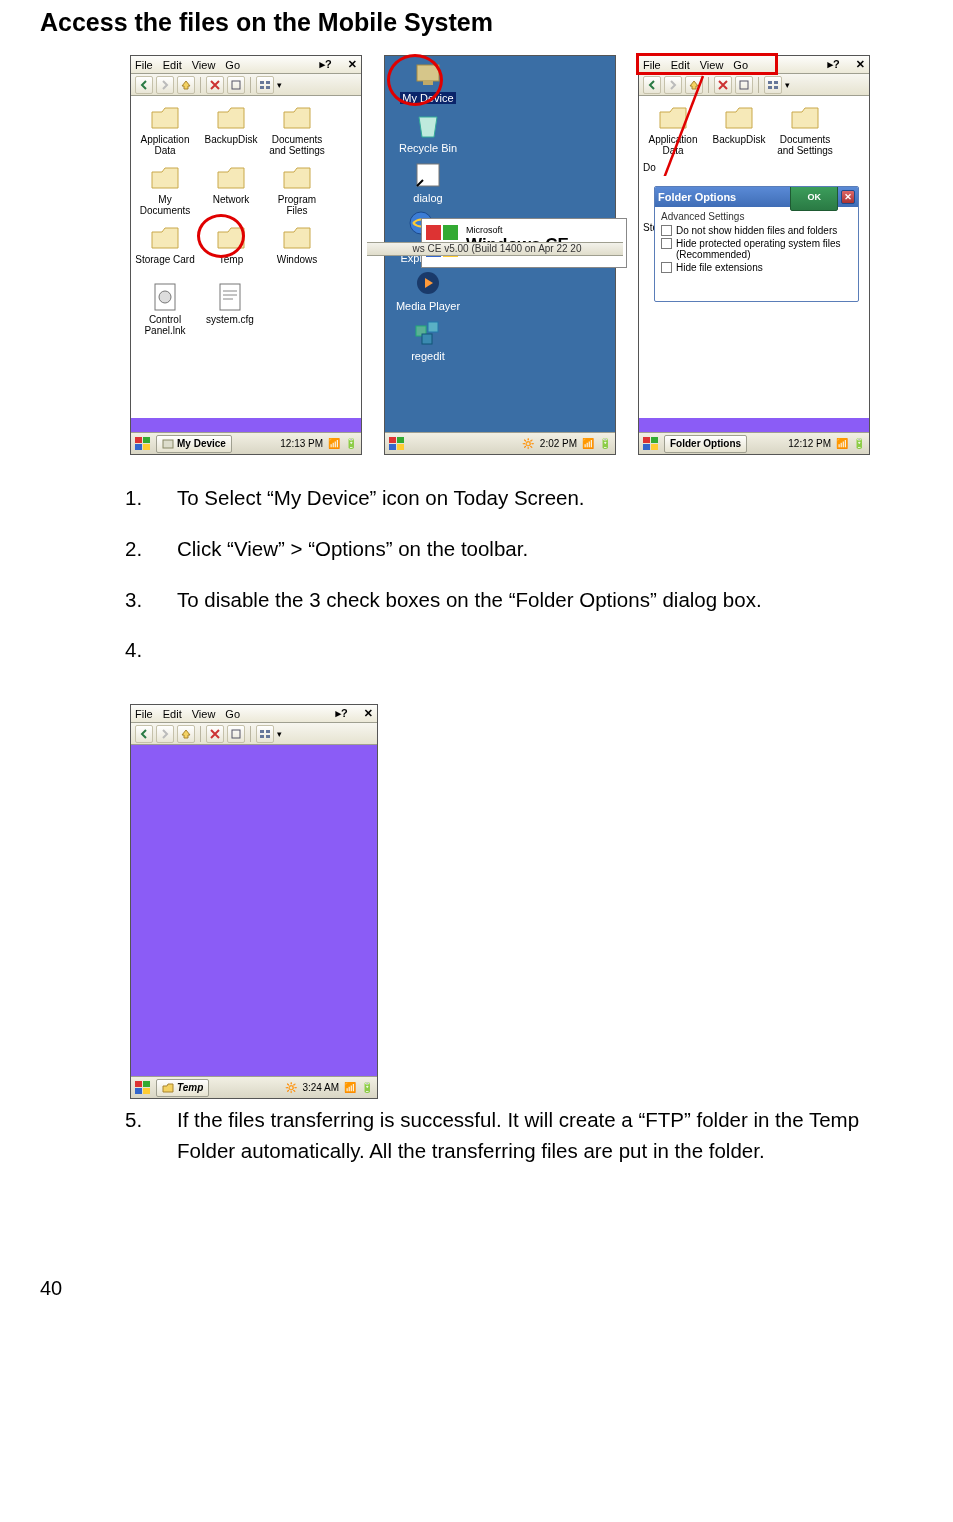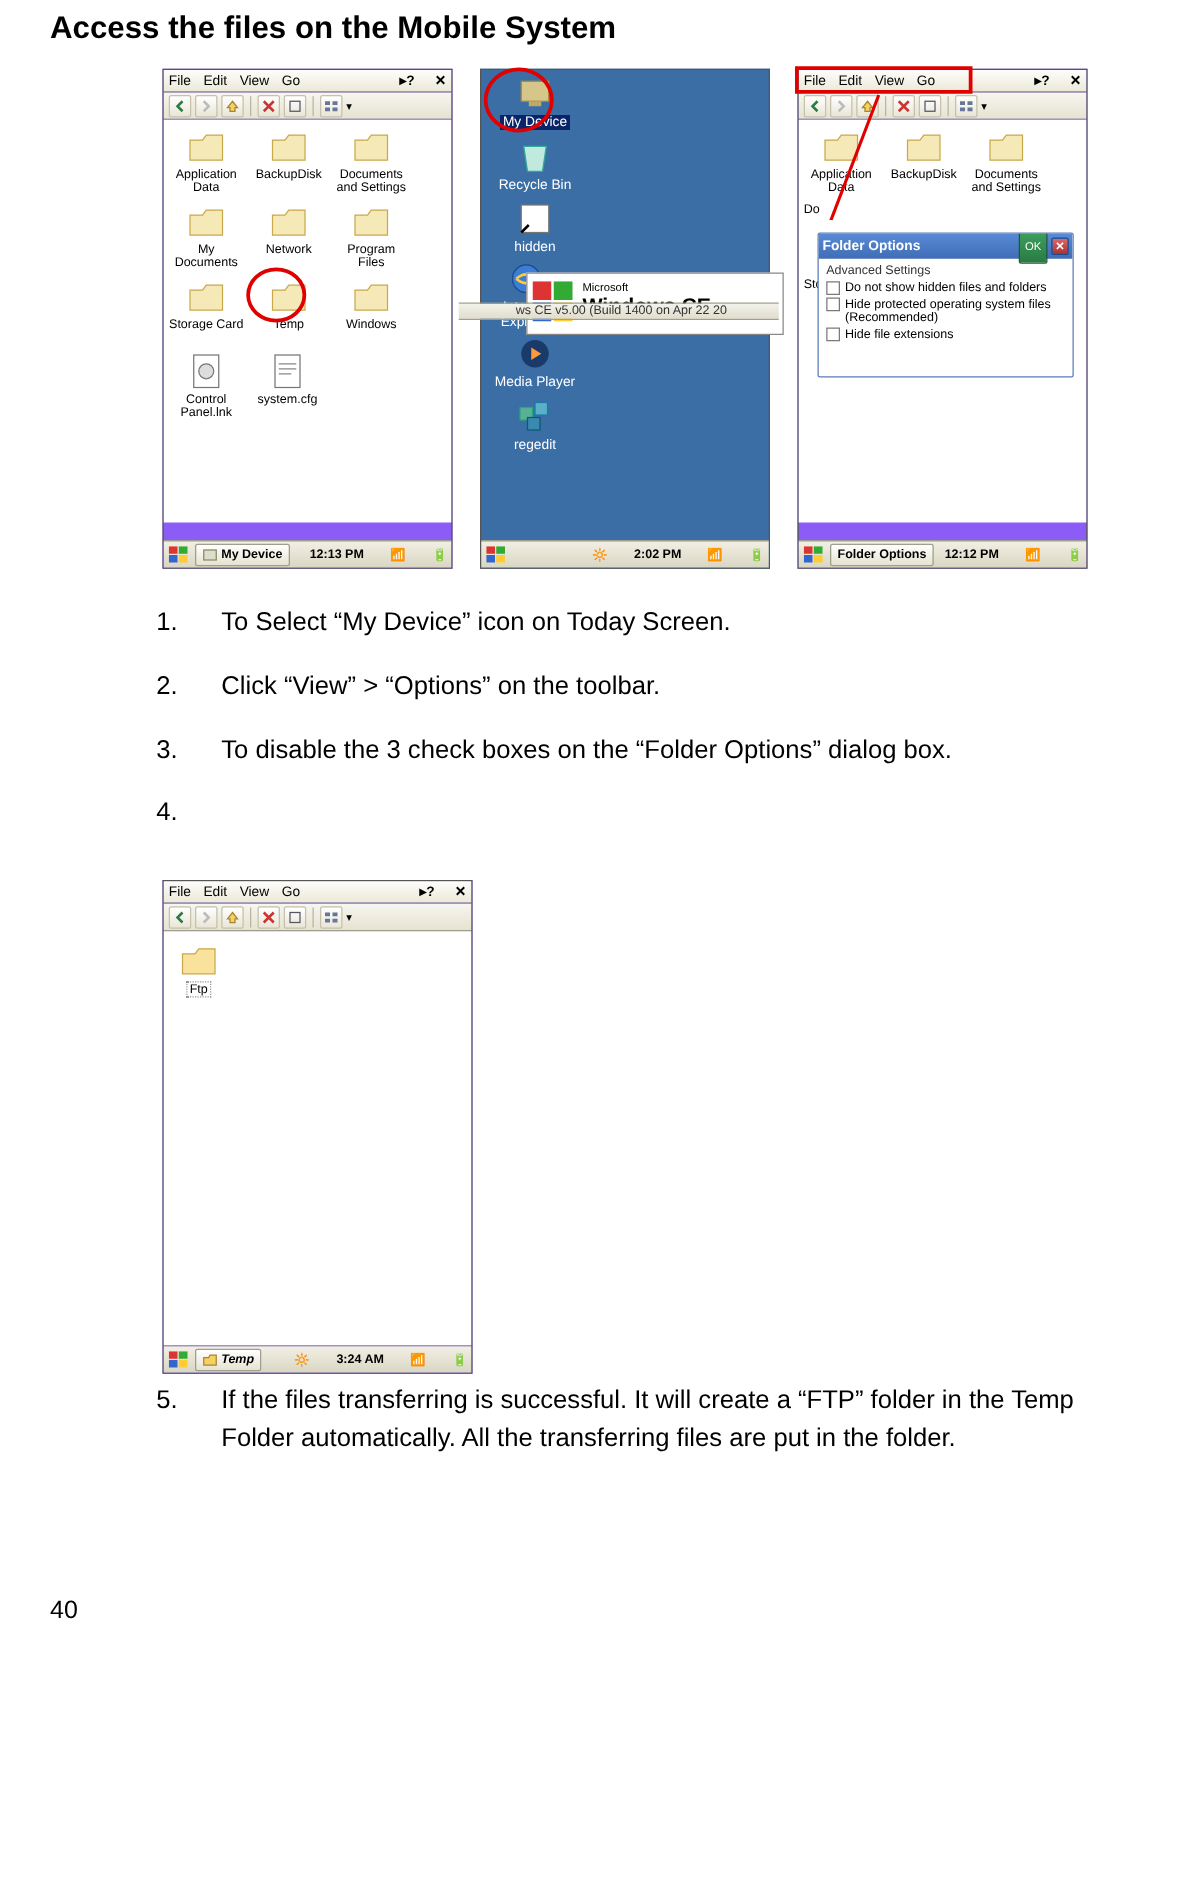--- a/index.html
+++ b/index.html
@@ -97,21 +97,21 @@
     display:flex;align-items:center;
     font-size:10px;
     padding:0 3px;
     gap:4px;
   }
   .start { width:18px;height:16px;display:flex;align-items:center;justify-content:center; }
   .task-btn {
     height:18px;border:1px solid #9f9f90;background:linear-gradient(#fff,#e6e3d0);
     border-radius:2px;display:flex;align-items:center;padding:0 5px;gap:3px;font-weight:bold;
   }
-  .tray { margin-left:auto;display:flex;align-items:center;gap:21px;font-weight:bold; }
+  .tray { margin-left:auto;display:flex;align-items:flex-end;gap:5px;font-weight:normal; }
 
   
   .red-circle {
     position:absolute;border:3px solid #e00000;border-radius:50%;
   }
   .red-rect {
     position:absolute;border:3px solid #e00000;
   }
 
   
@@ -140,21 +140,21 @@
 
   
   .fopt {
     position:absolute;left:15px;top:90px;width:205px;height:116px;
     border:1px solid #5a7db8;border-radius:2px;overflow:hidden;background:#fff;
   }
   .fopt-title {
     height:20px;background:linear-gradient(#5a8ad6,#3f6db6);color:#fff;font-size:11px;
     display:flex;align-items:center;padding:0 3px;justify-content:space-between;font-weight:bold;
   }
-  .ok-btn { background:linear-gradient(#3ea25e,#2a7a44);border:1px solid #1e5a32;border-radius:2px;color:#fff;font-size:9px;font-weight:normal;padding:0 4px;height:28px;display:inline-flex;align-items:center; }
+  .ok-btn { background:linear-gradient(#3ea25e,#2a7a44);border:1px solid #1e5a32;border-radius:2px;color:#fff;font-size:9px;font-weight:bold;padding:0 16px;height:28px;display:inline-flex;align-items:center; }
   .fopt-body { padding:4px 6px;font-size:10px; }
   .fopt-body .grp { font-size:10px;color:#333;font-weight:normal;margin-bottom:3px; }
   .chk-row { display:flex;align-items:flex-start;gap:4px;margin-bottom:2px;line-height:11px; }
   .chk { width:11px;height:11px;border:1px solid #7a7a7a;background:#fff;flex-shrink:0; }
 
   
   .steps { margin-left:85px; font-size:20.5px; line-height:1.5; }
   .step { display:flex; margin-bottom:20px; }
   .step .n { width:52px;flex-shrink:0; }
   .step .t {}
@@ -331,21 +331,21 @@
           </div>
         <span class="dlabel">Recycle Bin</span>
       </div>
       <div class="dicon" style="left:8px;top:104px;">
         <div class="ic">
             <svg width="26" height="26" viewBox="0 0 26 26">
               <rect x="2" y="2" width="22" height="22" fill="#fff" stroke="#777"></rect>
               <path d="M2 24 L8 18" stroke="#000" stroke-width="2"></path>
             </svg>
           </div>
-        <span class="dlabel">hidden</span>
+        <span class="dlabel">dialog</span>
       </div>
       <div class="dicon" style="left:8px;top:152px;width:56px;">
         <div class="ic">
             <svg width="26" height="26" viewBox="0 0 26 26">
               <circle cx="13" cy="13" r="11" fill="#3c7dd6" stroke="#1c4a8c"></circle>
               <path d="M5 13 Q13 6 21 13 Q13 20 5 13" fill="none" stroke="#fc3" stroke-width="2"></path>
             </svg>
           </div>
         <span class="dlabel" style="color:#fff;">Internet Explorer</span>
       </div>
@@ -585,30 +585,20 @@
       <div class="tbtn">
           <svg viewBox="0 0 12 12">
             <rect x="1" y="2" width="4" height="3" fill="#679"></rect>
             <rect x="7" y="2" width="4" height="3" fill="#679"></rect>
             <rect x="1" y="7" width="4" height="3" fill="#679"></rect>
             <rect x="7" y="7" width="4" height="3" fill="#679"></rect>
           </svg>
         </div>
       <span style="font-size:9px;">▾</span>
     </div>
-    <div class="icon-area">
-      <div class="fitem" style="left:8px;top:8px;width:40px;">
-        <div class="ic">
-            <svg class="folder-svg folder-yellow" viewBox="0 0 30 26">
-              <path d="M2 8 H12 L15 4 H28 V24 H2 Z"></path>
-            </svg>
-          </div>
-        <span style="border:1px dotted #999;padding:0 2px;display:inline-block;">Ftp</span>
-      </div>
-    </div>
     <div class="taskbar">
       <span class="start">
           <svg width="16" height="14" viewBox="0 0 16 14">
             <rect width="7" height="6" fill="#d33"></rect>
             <rect x="8" width="7" height="6" fill="#3a3"></rect>
             <rect y="7" width="7" height="6" fill="#36c"></rect>
             <rect x="8" y="7" width="7" height="6" fill="#fc3"></rect>
           </svg>
         </span>
       <div class="task-btn">

